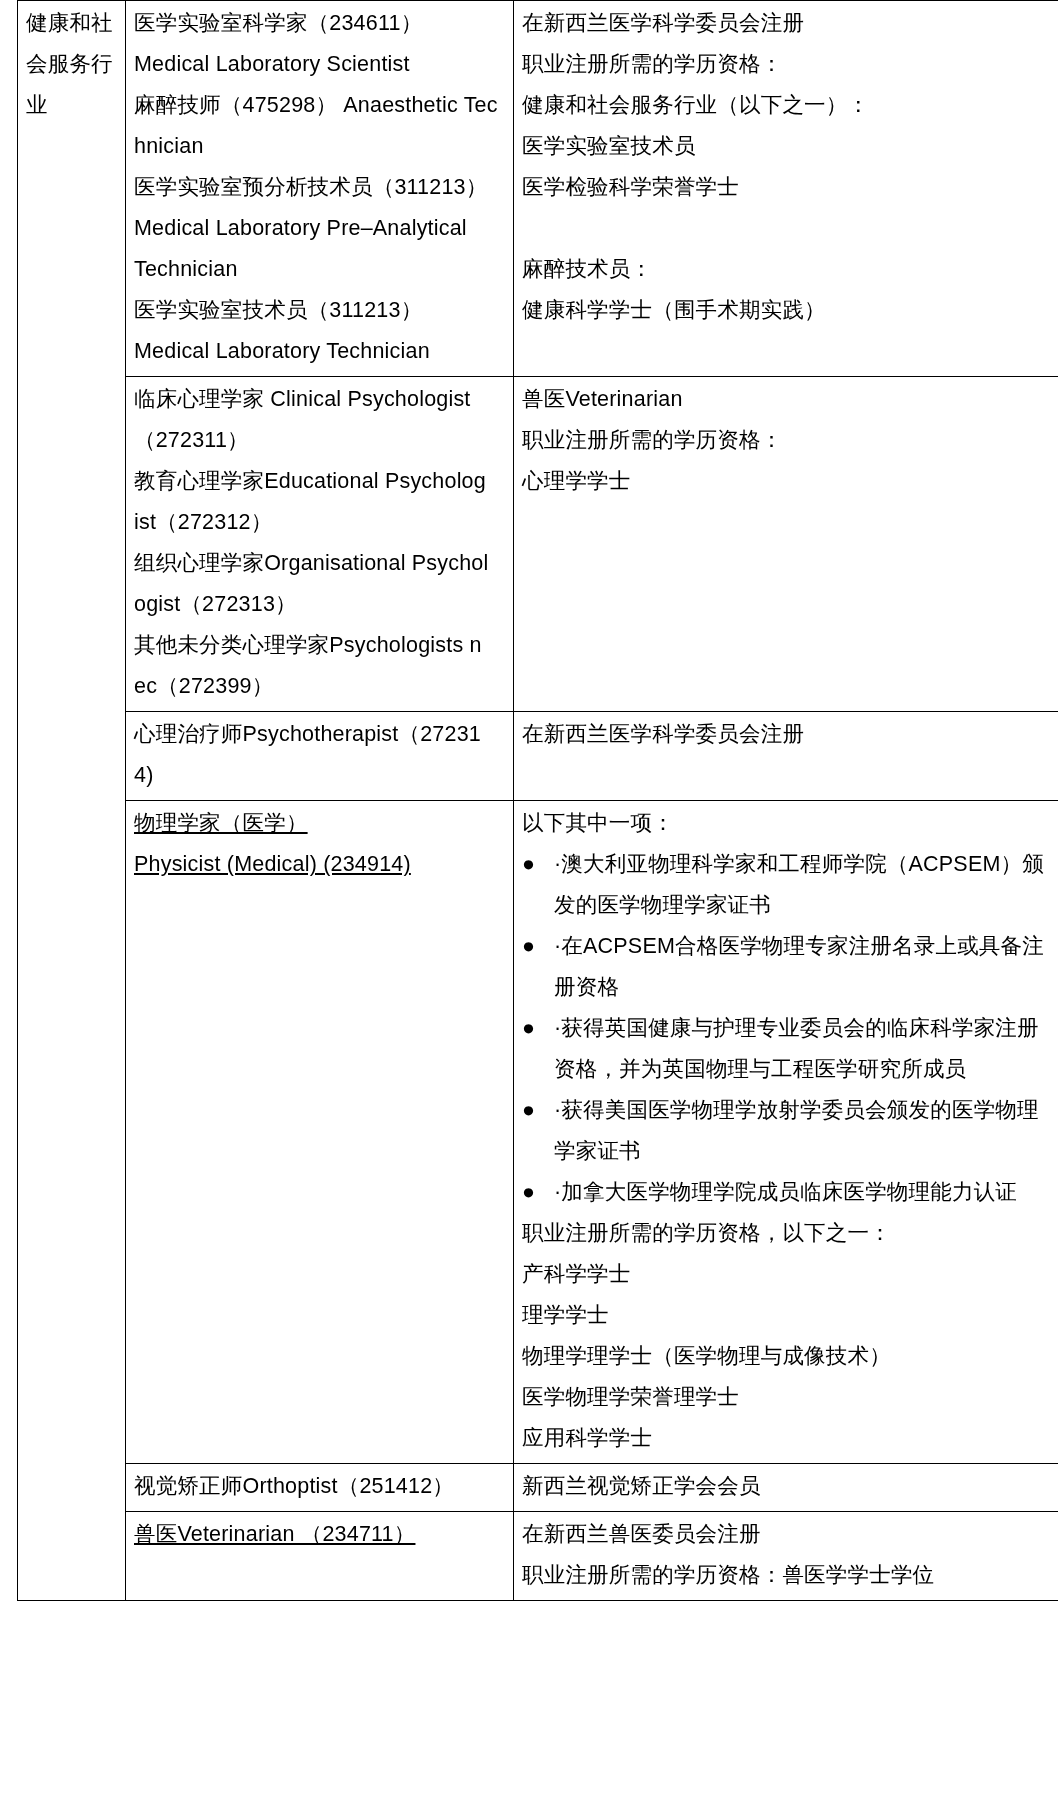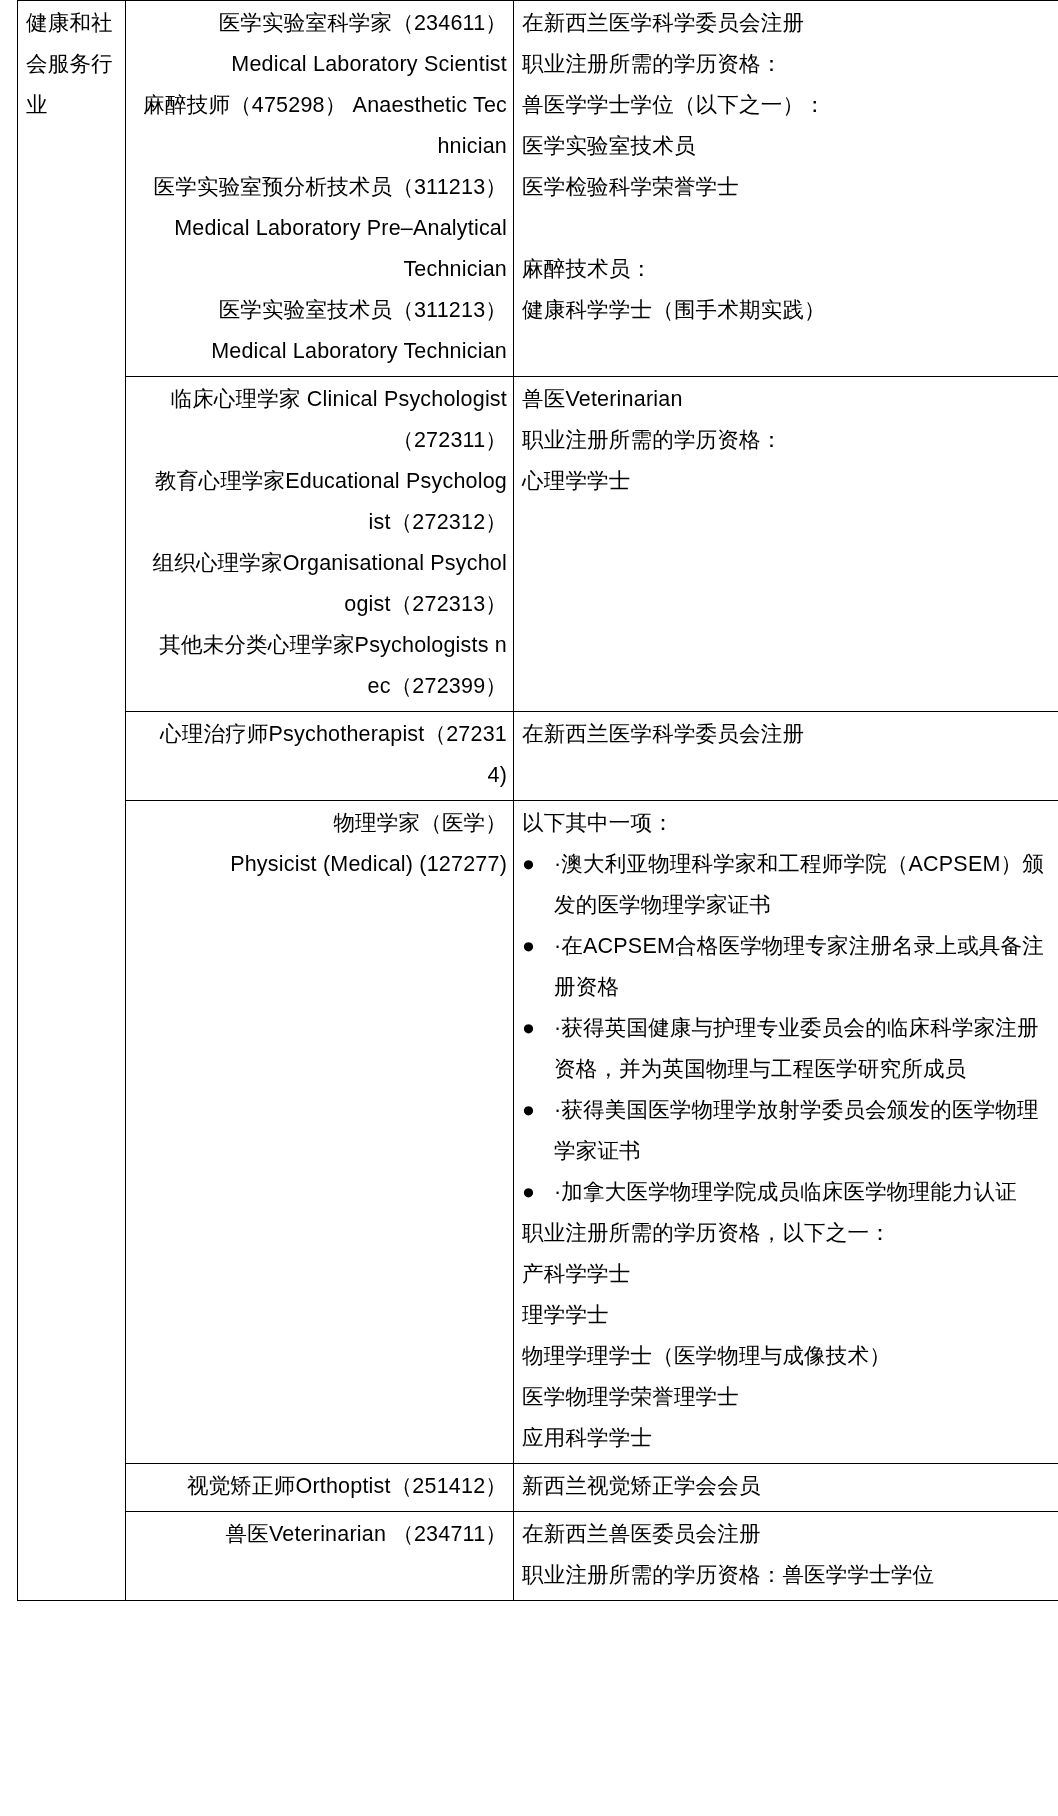--- a/index.html
+++ b/index.html
@@ -49,27 +49,26 @@
   td.industry-cell {
     vertical-align: middle;
     padding-left: 10px;
     padding-right: 4px;
     border-top: none;
     border-bottom: none;
   }
 
   td.occupation-cell {
     padding-left: 10px;
-    text-align: right;
   }
   td.requirement-cell {
     padding-left: 12px;
   }
 
-  td.mid-align { vertical-align: middle; }
+  td.mid-align { vertical-align: middle; text-decoration: underline; }
 
   .line { display: block; white-space: pre-wrap; }
   .blank-line { display: block; height: 41px; }
 
   
   ul.bullets {
     list-style: none;
     margin: 0;
     padding: 0;
   }
@@ -115,21 +114,21 @@
           <span class="line">hnician</span>
           <span class="line">医学实验室预分析技术员（311213）</span>
           <span class="line">Medical Laboratory Pre–Analytical</span>
           <span class="line">Technician</span>
           <span class="line">医学实验室技术员（311213）</span>
           <span class="line">Medical Laboratory Technician</span>
         </td>
         <td class="requirement-cell">
           <span class="line">在新西兰医学科学委员会注册</span>
           <span class="line">职业注册所需的学历资格：</span>
-          <span class="line">兽医学学士学位（以下之一）：</span>
+          <span class="line">健康和社会服务行业（以下之一）：</span>
           <span class="line">医学实验室技术员</span>
           <span class="line">医学检验科学荣誉学士</span>
           <span class="blank-line"></span>
           <span class="line">麻醉技术员：</span>
           <span class="line">健康科学学士（围手术期实践）</span>
         </td>
       </tr>
 
       <tr>
         <td class="occupation-cell">
@@ -155,21 +154,21 @@
           <span class="line">4)</span>
         </td>
         <td class="requirement-cell">
           <span class="line">在新西兰医学科学委员会注册</span>
         </td>
       </tr>
 
       <tr>
         <td class="occupation-cell mid-align">
           <span class="line">物理学家（医学）</span>
-          <span class="line">Physicist (Medical) (127277)</span>
+          <span class="line">Physicist (Medical) (234914)</span>
         </td>
         <td class="requirement-cell">
           <span class="line">以下其中一项：</span>
           <ul class="bullets">
             <li><span class="bullet-mark">●</span><span>·澳大利亚物理科学家和工程师学院（ACPSEM）颁发的医学物理学家证书</span></li>
             <li><span class="bullet-mark">●</span><span>·在ACPSEM合格医学物理专家注册名录上或具备注册资格</span></li>
             <li><span class="bullet-mark">●</span><span>·获得英国健康与护理专业委员会的临床科学家注册资格，并为英国物理与工程医学研究所成员</span></li>
             <li><span class="bullet-mark">●</span><span>·获得美国医学物理学放射学委员会颁发的医学物理学家证书</span></li>
             <li><span class="bullet-mark">●</span><span>·加拿大医学物理学院成员临床医学物理能力认证</span></li>
           </ul>

